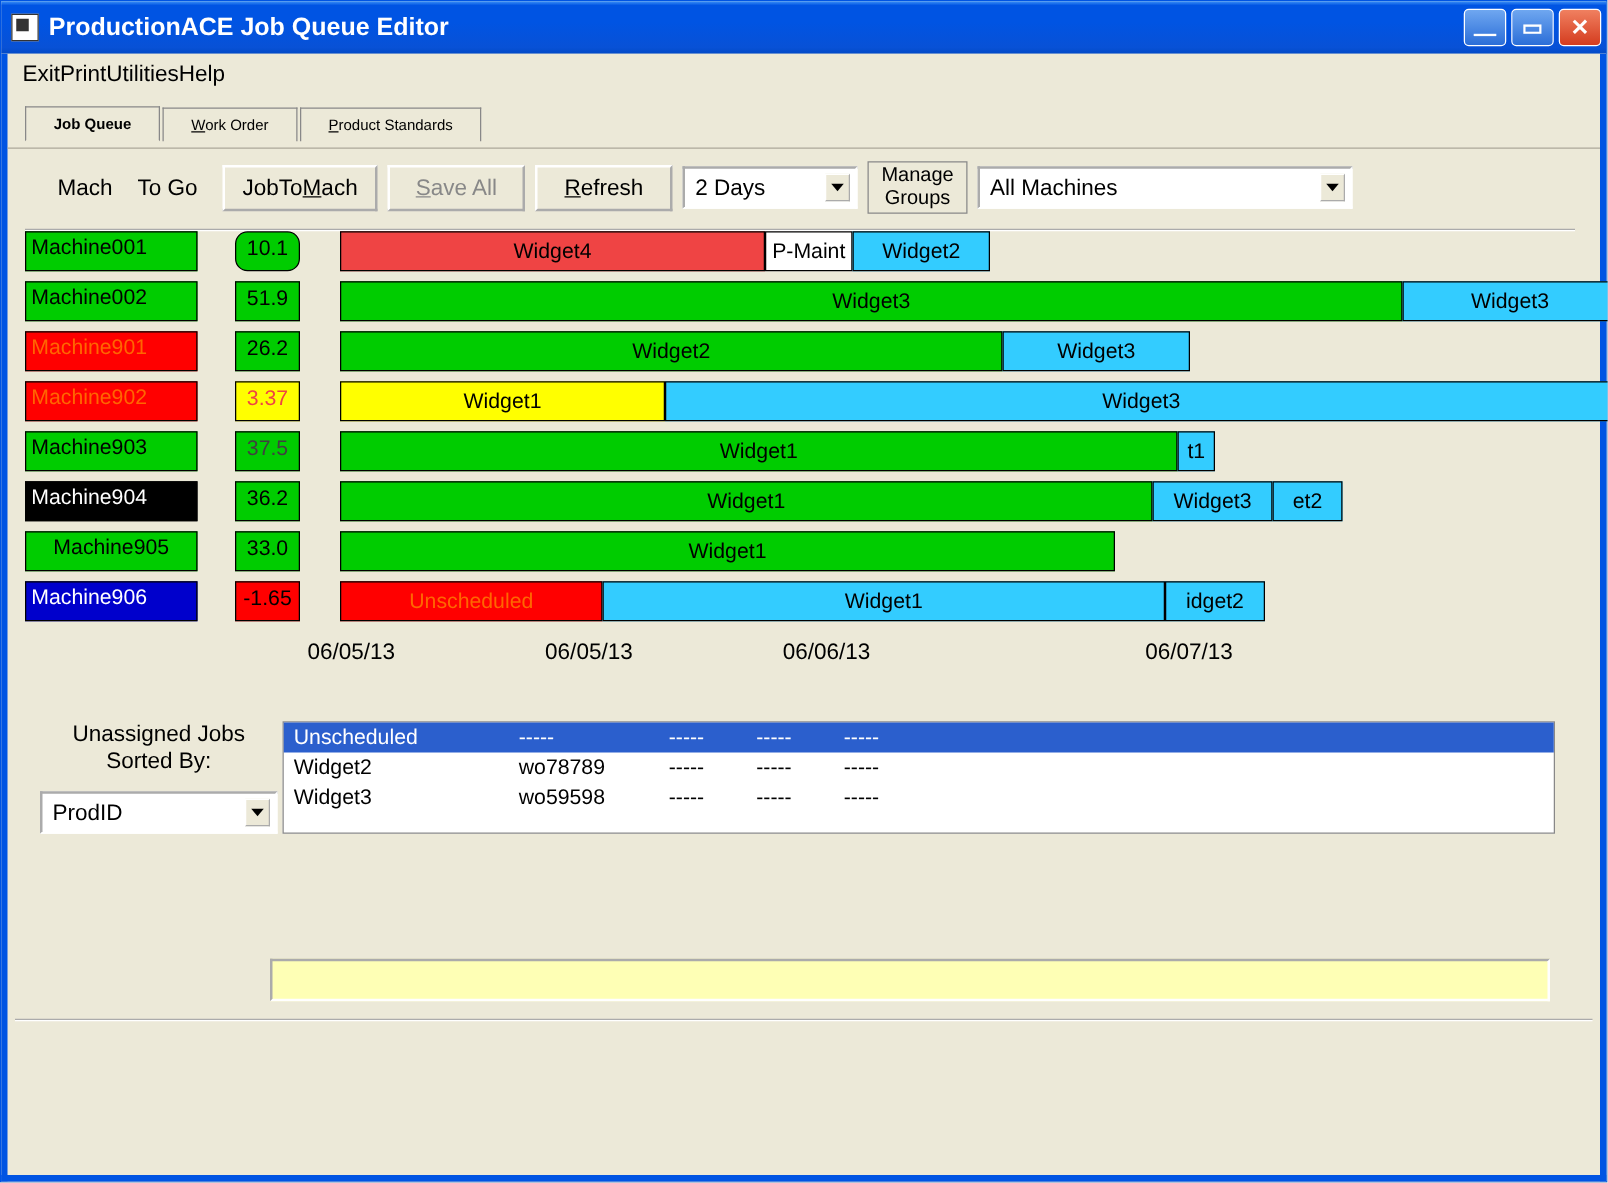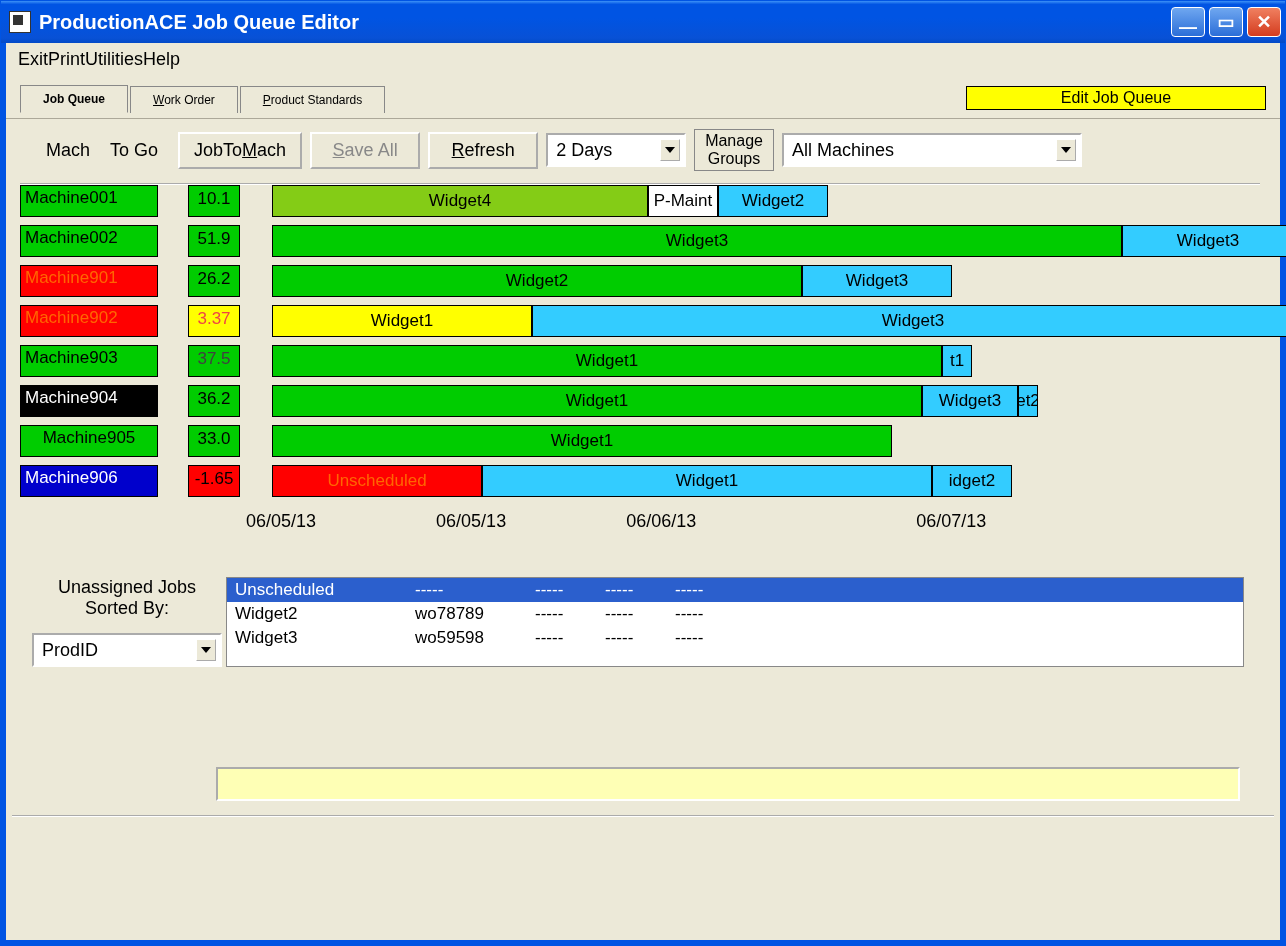--- a/index.html
+++ b/index.html
@@ -271,23 +271,20 @@
     <div class="tabs-row">
       <div class="tab active">
         <span>Job Queue</span>
       </div>
       <div class="tab">
         <span><u class="hot">W</u>ork Order</span>
       </div>
       <div class="tab">
         <span><u class="hot">P</u>roduct Standards</span>
       </div>
-      <div class="badge-edit">
-        <span>Edit Job Queue</span>
-      </div>
     </div>
 
     <div class="toolbar">
       <span class="lbl">Mach</span>
       <span class="lbl">To Go</span>
       <div class="btn">JobTo<u class="hot">M</u>ach</div>
       <div class="btn disabled"><u class="hot">S</u>ave All</div>
       <div class="btn"><u class="hot">R</u>efresh</div>
       <div class="select">
         <span>2 Days</span>
@@ -300,23 +297,23 @@
       <div class="select" style="min-width:300px">
         <span>All Machines</span>
         <div class="caret"></div>
       </div>
     </div>
 
     <div class="gantt-wrap">
       <div class="gantt" id="gantt">
           <div class="grow">
             <div class="mcell" style="background: rgb(0, 204, 0); color: rgb(0, 0, 0);">Machine001</div>
-            <div class="tgcell" style="background: rgb(0, 204, 0); color: rgb(0, 0, 0);">10.1</div>
-            <div class="bars">
-              <div class="bar" style="background: #84cc16; color: rgb(0, 0, 0); width: 376px;">Widget4</div>
+            <div class="tgcell" style="background: rgb(0, 204, 0); color: rgb(0, 0, 0); border-radius: 10px;">10.1</div>
+            <div class="bars">
+              <div class="bar" style="background: #ef4444; color: rgb(0, 0, 0); width: 340px;">Widget4</div>
               <div class="bar" style="background: rgb(255, 255, 255); color: rgb(0, 0, 0); width: 70px;">P-Maint</div>
               <div class="bar" style="background: rgb(51, 204, 255); color: rgb(0, 0, 0); width: 110px;">Widget2</div>
             </div>
           </div>
           <div class="grow">
             <div class="mcell" style="background: rgb(0, 204, 0); color: rgb(0, 0, 0);">Machine002</div>
             <div class="tgcell" style="background: rgb(0, 204, 0); color: rgb(0, 0, 0);">51.9</div>
             <div class="bars">
               <div class="bar" style="background: rgb(0, 204, 0); color: rgb(0, 0, 0); width: 850px;">Widget3</div>
               <div class="bar" style="background: rgb(51, 204, 255); color: rgb(0, 0, 0); width: 172px;">Widget3</div>
@@ -345,21 +342,21 @@
               <div class="bar" style="background: rgb(0, 204, 0); color: rgb(0, 0, 0); width: 670px;">Widget1</div>
               <div class="bar" style="background: rgb(51, 204, 255); color: rgb(0, 0, 0); width: 30px;">t1</div>
             </div>
           </div>
           <div class="grow">
             <div class="mcell" style="background: rgb(0, 0, 0); color: rgb(255, 255, 255);">Machine904</div>
             <div class="tgcell" style="background: rgb(0, 204, 0); color: rgb(0, 0, 0);">36.2</div>
             <div class="bars">
               <div class="bar" style="background: rgb(0, 204, 0); color: rgb(0, 0, 0); width: 650px;">Widget1</div>
               <div class="bar" style="background: rgb(51, 204, 255); color: rgb(0, 0, 0); width: 96px;">Widget3</div>
-              <div class="bar" style="background: rgb(51, 204, 255); color: rgb(0, 0, 0); width: 20px;">et2</div>
+              <div class="bar" style="background: rgb(51, 204, 255); color: rgb(0, 0, 0); width: 56px;">et2</div>
             </div>
           </div>
           <div class="grow">
             <div class="mcell" style="background: rgb(0, 204, 0); color: rgb(0, 0, 0); text-align: center;">Machine905</div>
             <div class="tgcell" style="background: rgb(0, 204, 0); color: rgb(0, 0, 0);">33.0</div>
             <div class="bars">
               <div class="bar" style="background: rgb(0, 204, 0); color: rgb(0, 0, 0); width: 620px;">Widget1</div>
             </div>
           </div>
           <div class="grow">

